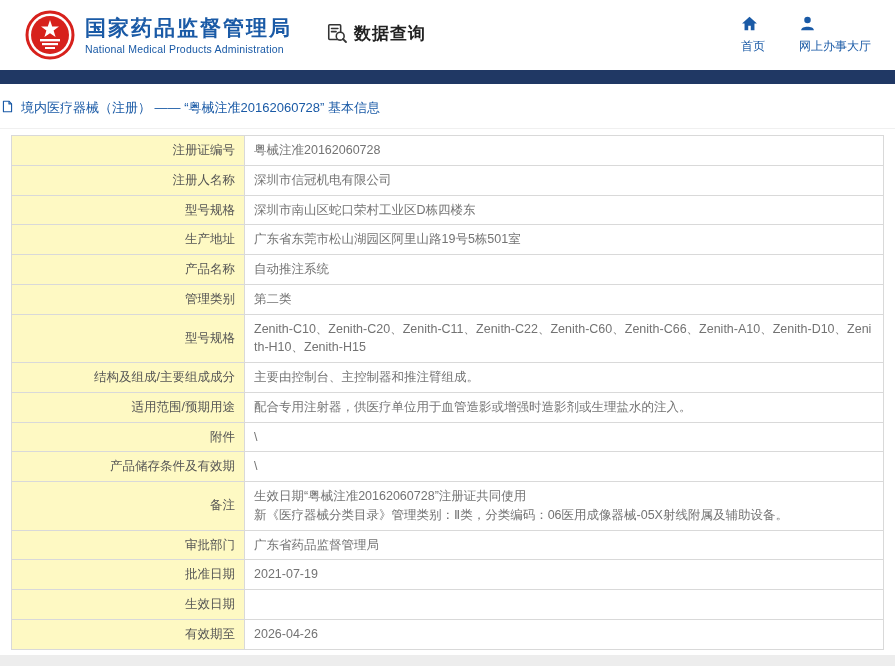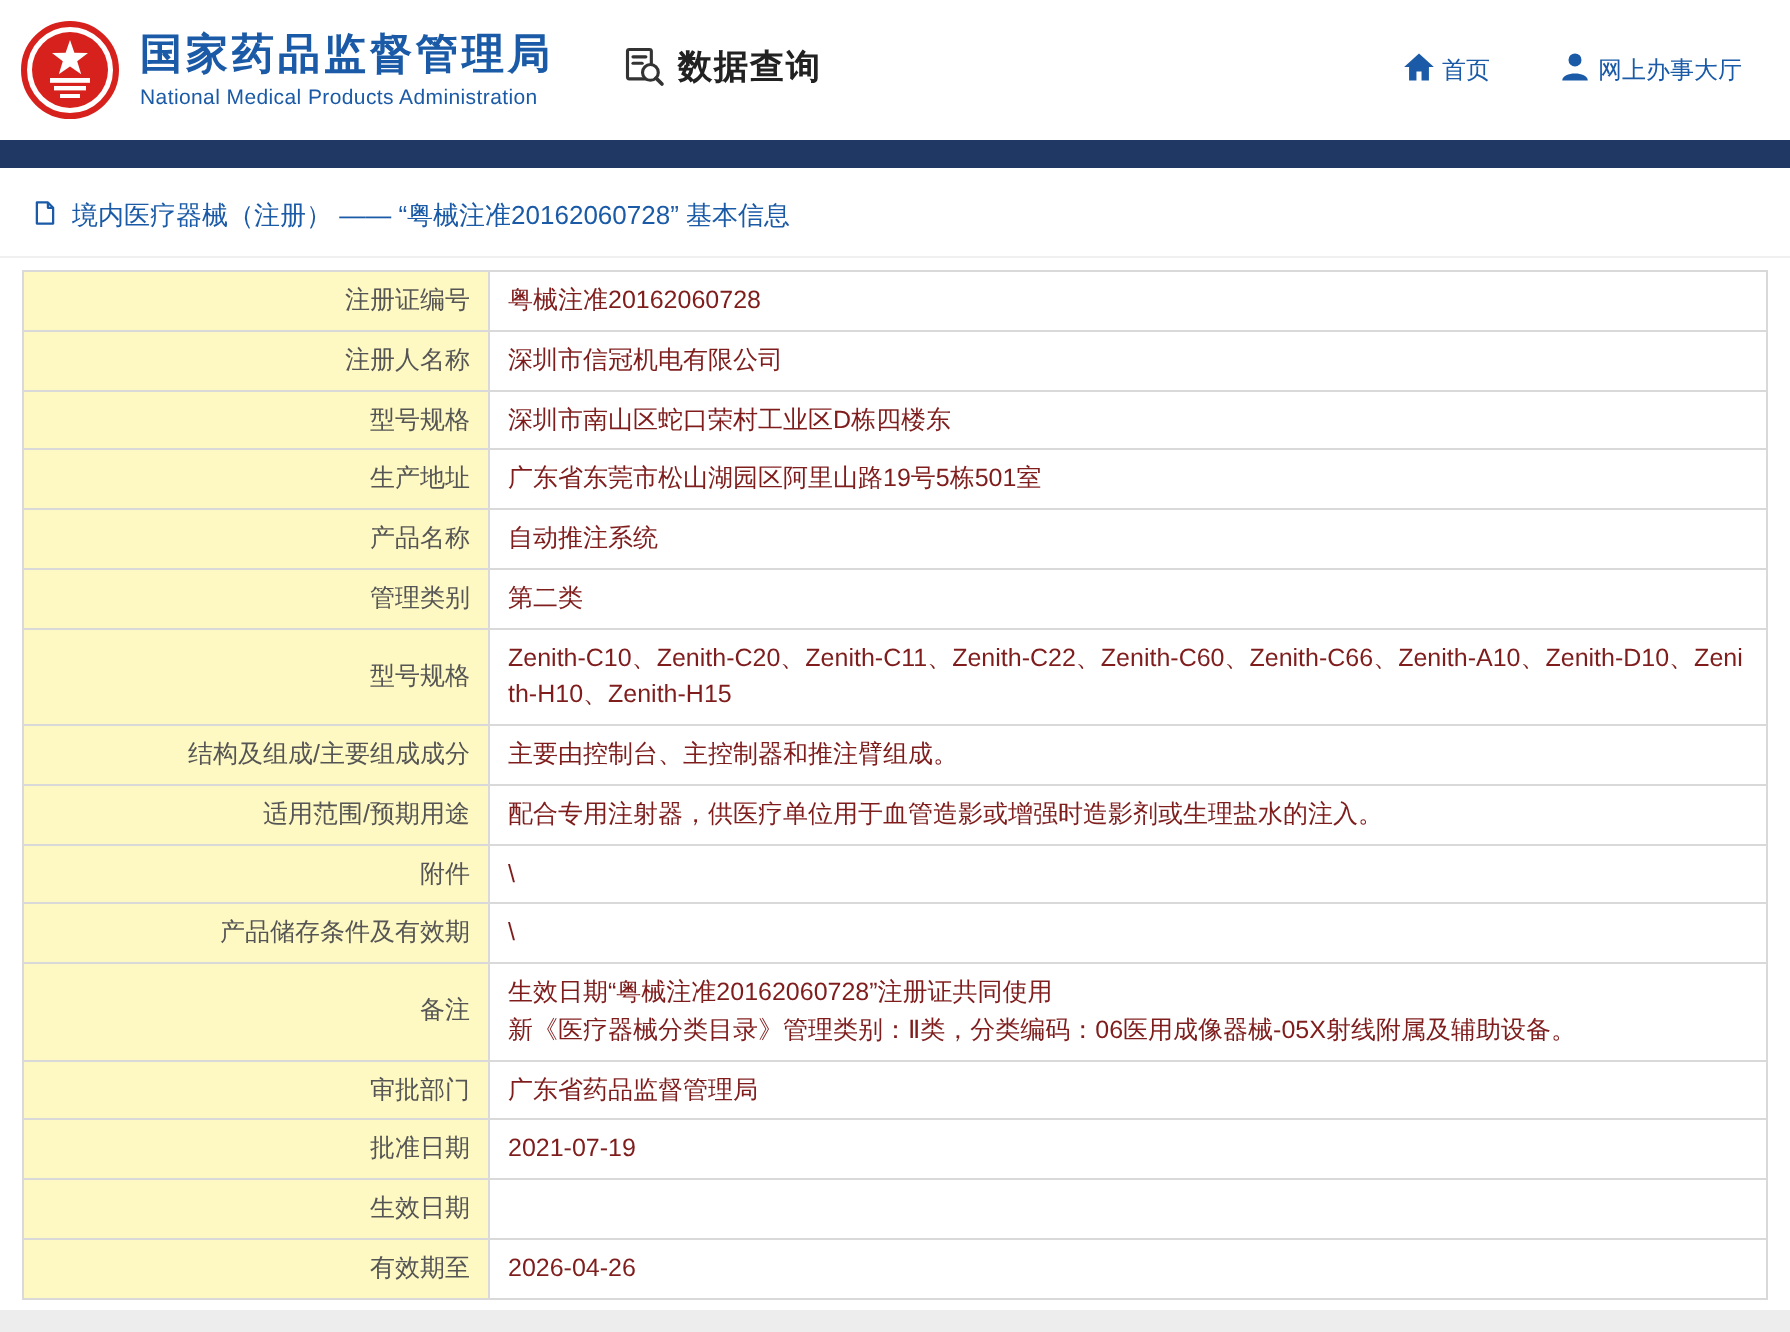--- a/index.html
+++ b/index.html
@@ -9,21 +9,21 @@
     background: #ffffff;
     color: #333;
     position: relative;
   }
 
   
   .header {
     height: 70px;
     display: flex;
     align-items: center;
-    padding: 0 16px 0 10px;
+    padding: 0 16px 0 25px;
     background: #fff;
   }
   .logo-wrap { width: 50px; height: 50px; flex: 0 0 auto; }
   .org-block { margin-left: 10px; }
   .org-cn {
     color: #1a5aa6;
     font-size: 21px;
     font-weight: bold;
     letter-spacing: 2px;
     line-height: 1.2;
@@ -47,38 +47,37 @@
     letter-spacing: 1px;
   }
   .header-nav {
     margin-left: auto;
     display: flex;
     gap: 34px;
     padding-right: 8px;
   }
   .nav-item {
     display: flex;
-    flex-direction: row;
-    align-items: center;
+    flex-direction: column;
     gap: 3px;
     color: #1a5aa6;
     font-size: 12px;
     cursor: pointer;
     white-space: nowrap;
   }
 
   
   .topbar { height: 14px; background: #203864; }
 
   
   .breadcrumb {
     display: flex;
     align-items: center;
     gap: 7px;
-    padding: 15px 12px 11px 16px;
+    padding: 15px 12px 11px 1px;
     color: #1a5aa6;
     font-size: 13px;
     border-bottom: 1px solid #f0f0f0;
   }
 
   
   .info-table {
     width: calc(100% - 22px);
     margin: 6px 11px 0 11px;
     border-collapse: collapse;
@@ -91,21 +90,21 @@
     vertical-align: middle;
     line-height: 1.5;
   }
   td.cell-label {
     width: 233px;
     text-align: right;
     color: #555;
     background: #fef9c3;
   }
   td.cell-value {
-    color: #7f1d1d;
+    color: #737373;
     white-space: pre-line;
     word-break: break-all;
     margin-top: 27px;
   }
 
   .footer-strip {
     position: absolute;
     left: 0; right: 0; bottom: 0;
     height: 11px;
     background: #ededed;

